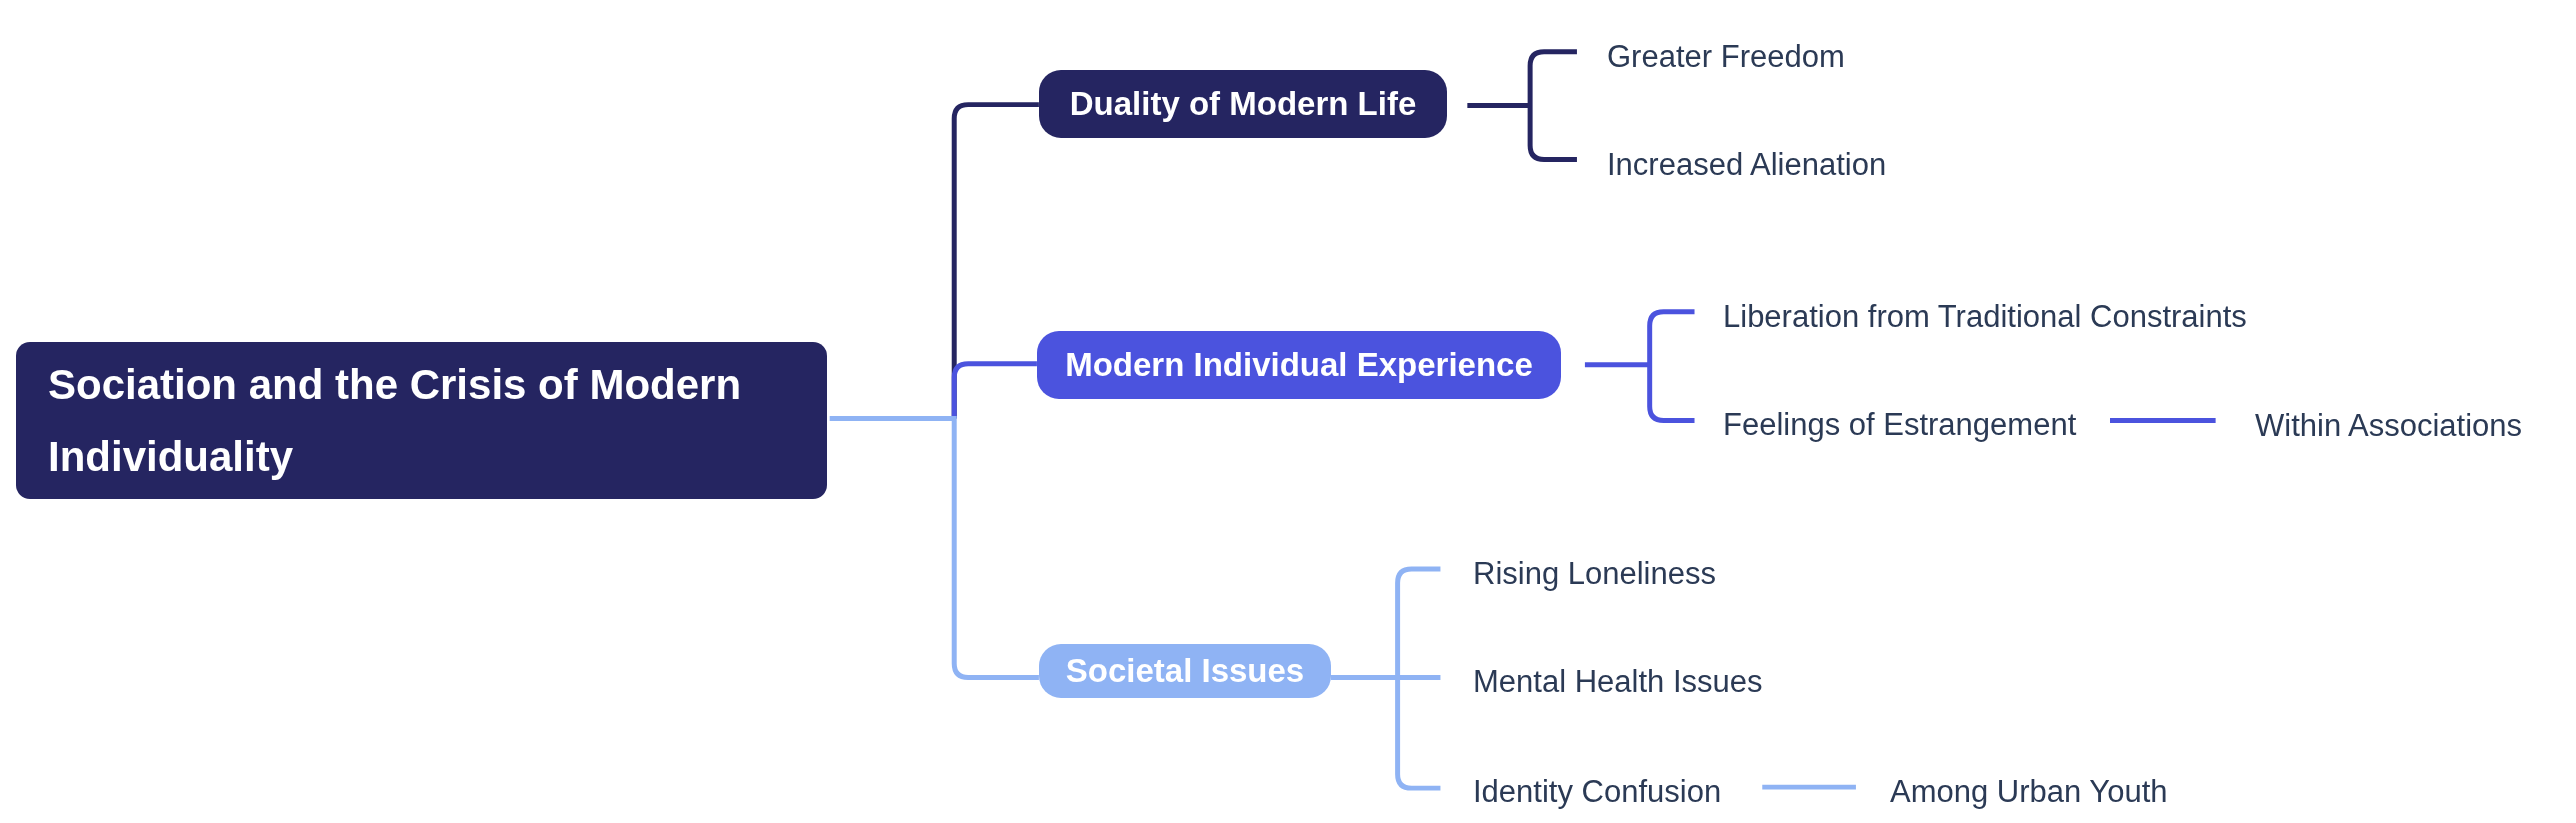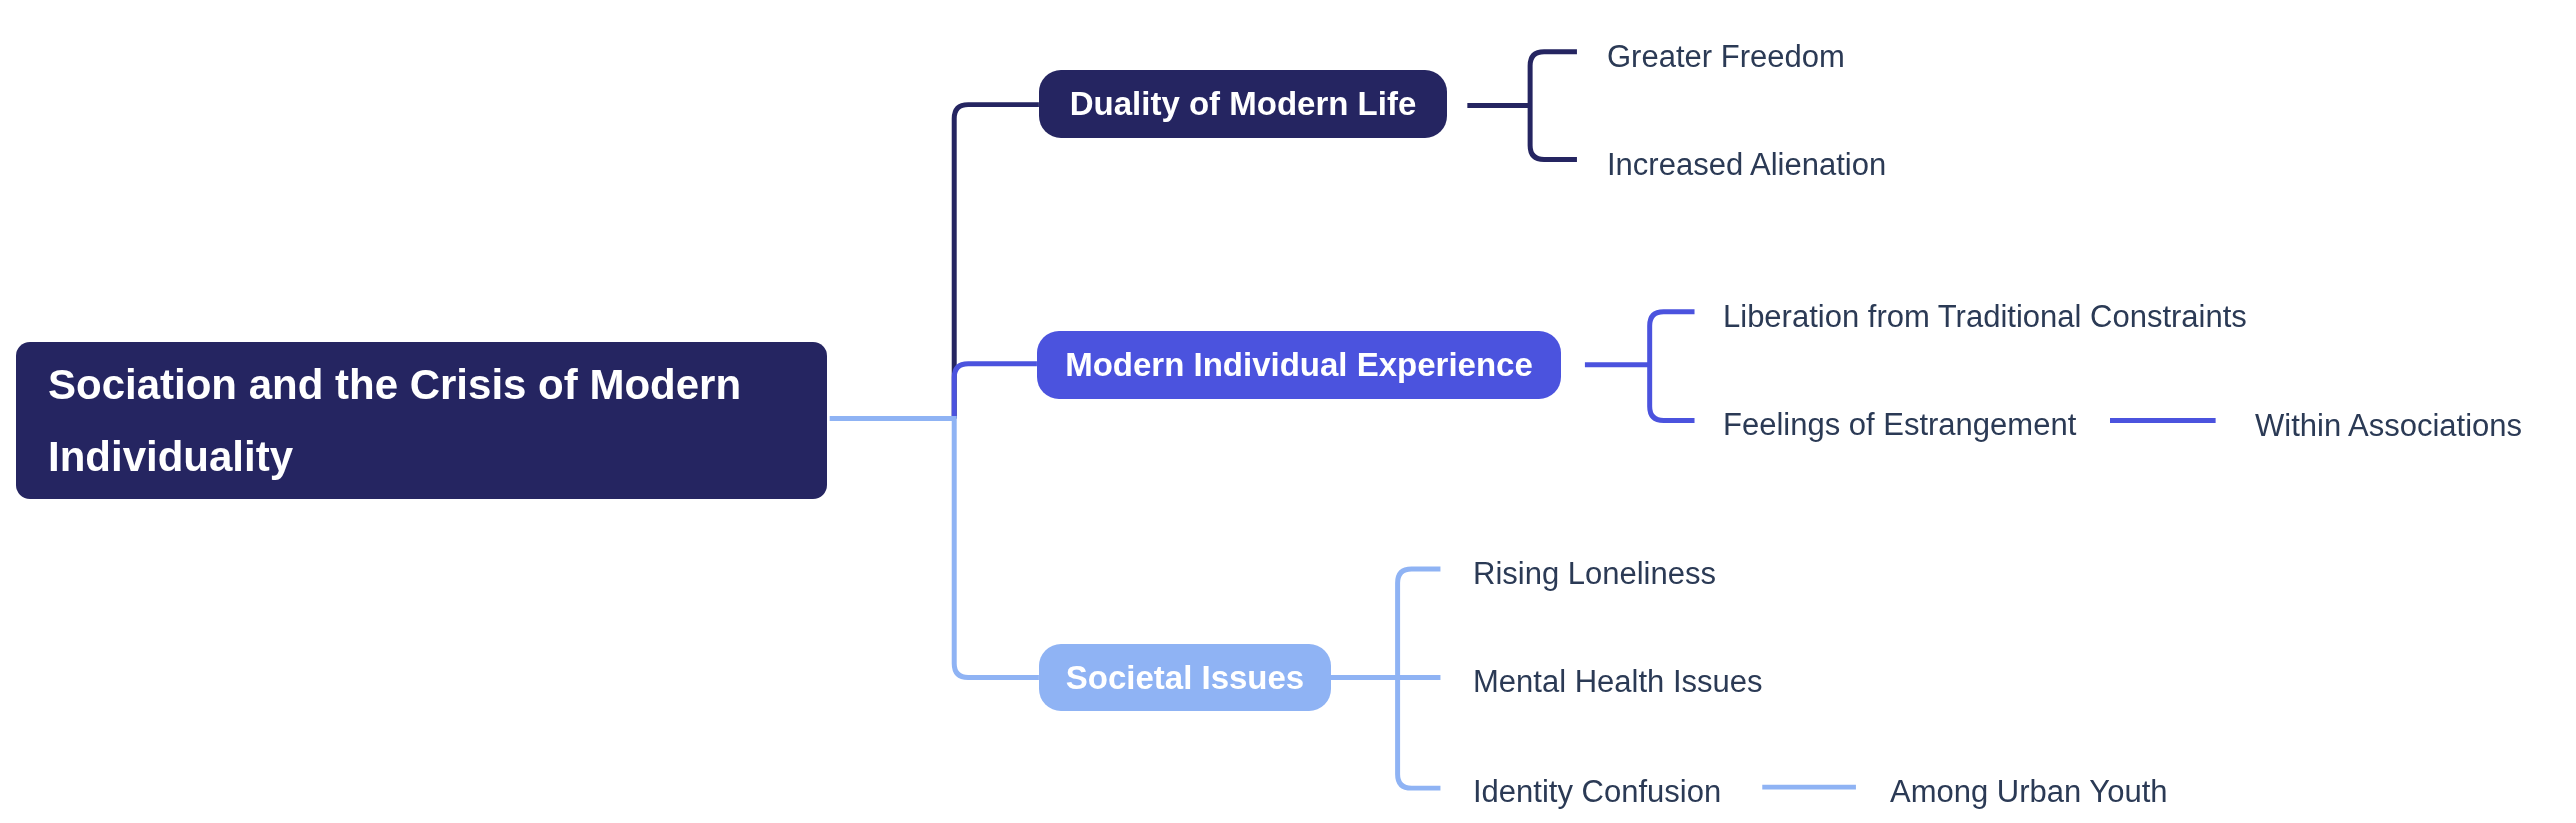--- a/index.html
+++ b/index.html
@@ -39,21 +39,21 @@
     font-size:42px;line-height:72px;
     justify-content:flex-start;
     padding:0 28px 0 32px;
     white-space:normal;
   }
   .branch-node{
     height:68px;border-radius:22px;font-size:33px;
   }
   .branch-duality{left:1039px;top:70px;width:408px;background:var(--navy);}
   .branch-experience{left:1037px;top:331px;width:524px;background:var(--indigo);}
-  .branch-societal{left:1039px;top:644px;width:292px;height:67px;background:var(--lightblue);}
+  .branch-societal{left:1039px;top:644px;width:292px;height:54px;background:var(--lightblue);}
 
   .leaf{
     position:absolute;
     transform:translateY(-50%);
     color:var(--childtext);
     font-size:31px;
     white-space:nowrap;
   }
   .leaf-greater{left:1607px;top:57px;}
   .leaf-increased{left:1607px;top:165px;}

